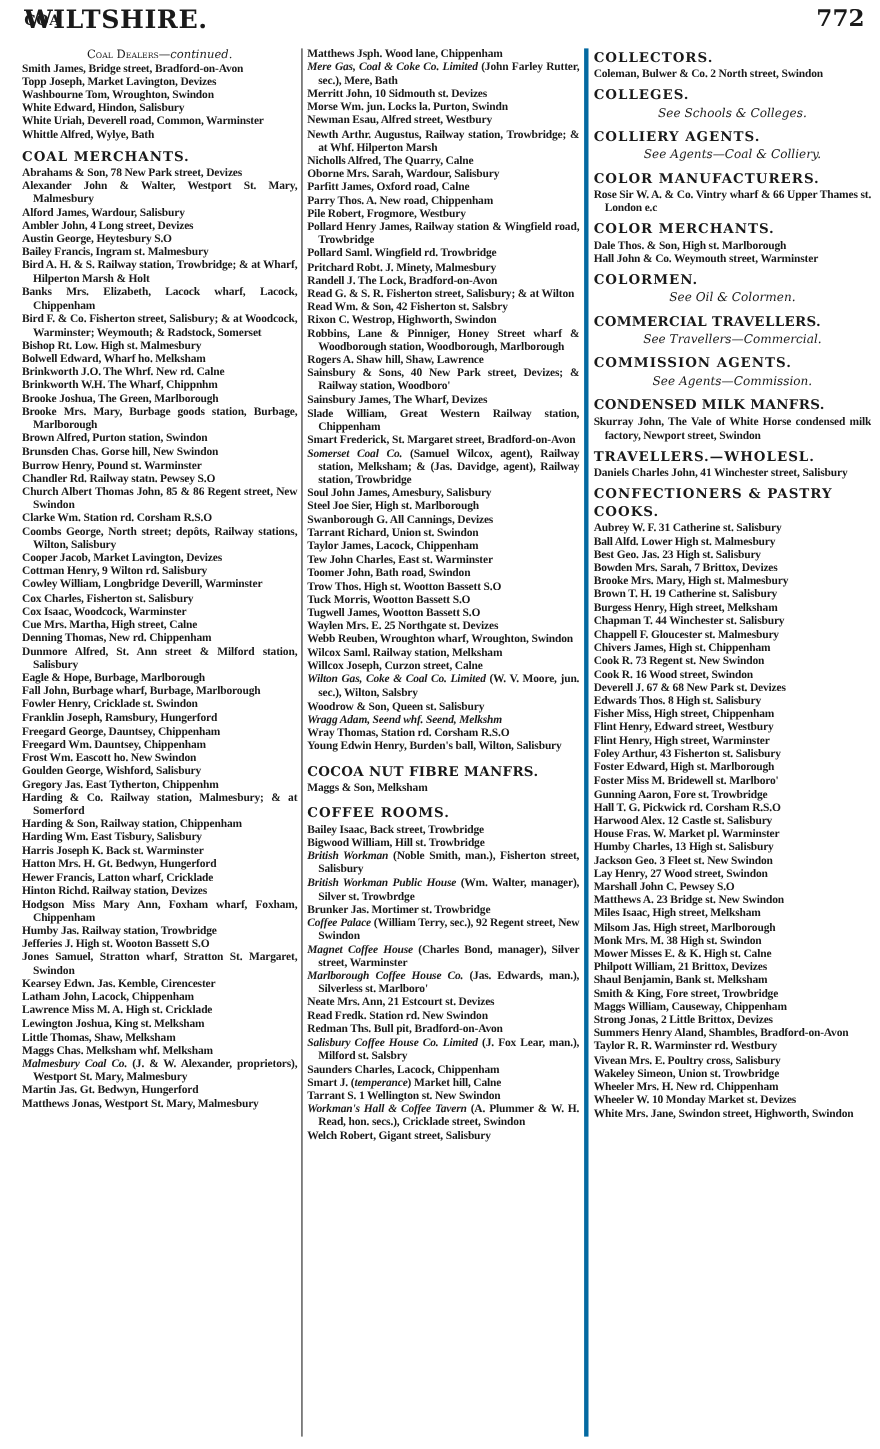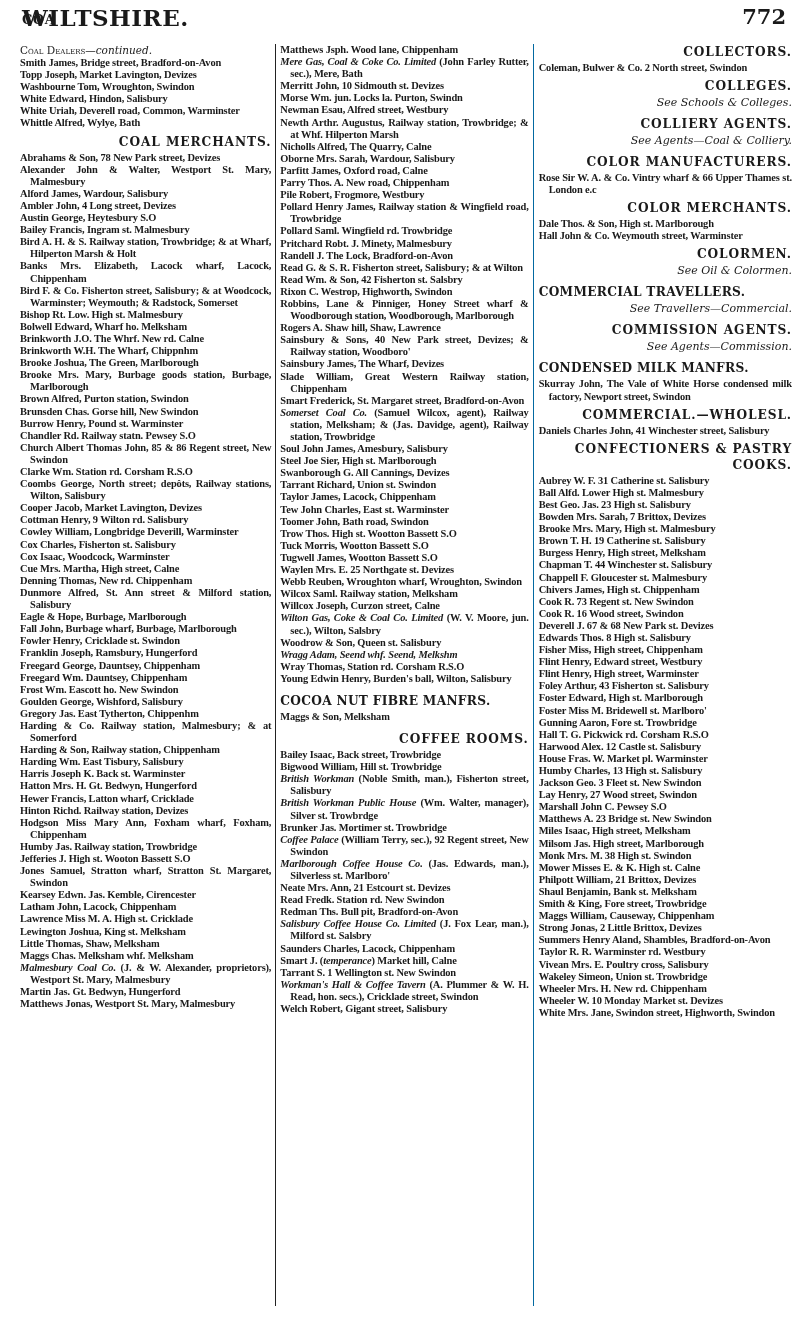--- a/index.html
+++ b/index.html
@@ -15,37 +15,37 @@
     .hdr-left { position: absolute; left: 0; top: 8px; font-size: 13px; font-weight: bold; letter-spacing: 0.5px; }
     .hdr-center { position: absolute; left: 0; right: 0; text-align: left; top: 0; font-size: 23px; font-weight: bold; letter-spacing: 0.5px; }
     .hdr-right { position: absolute; right: 0; top: 0; font-size: 21px; font-weight: bold; }
 
     .columns {
       position: absolute; top: 44px; left: 20px; width: 772px; height: 1262px;
       display: flex;
     }
     .col { position: relative; overflow: hidden; }
     .col-left { width: 252px; padding-right: 4px; border-right: 1px solid #222; }
-    .col-mid { width: 249px; padding: 0 4px; border-right: 1px solid #0369a1; }
+    .col-mid { width: 249px; padding: 0 4px; border-right: 4px solid #0369a1; }
     .col-right { width: 254px; padding-left: 5px; }
 
     .section-title {
-      text-align: right; font-weight: bold; font-size: 12.2px;
+      text-align: left; font-weight: bold; font-size: 12.2px;
       letter-spacing: 0.9px; line-height: 16px; margin: 4px 0 2px 0;
       font-family: "DejaVu Serif", serif;
     }
     .section-title.first { margin-top: 0; }
     .section-title.wide { letter-spacing: 0.3px; text-align: left; }
     .continued {
-      font-size: 10.5px; line-height: 13px;
+      text-align: center; font-size: 10.5px; line-height: 13px;
       font-variant: small-caps;
     }
     .continued i { font-variant: normal; }
     .see-ref {
-      text-align: right; font-style: italic; font-size: 11px; line-height: 14px;
+      text-align: center; font-style: italic; font-size: 11px; line-height: 14px;
       margin-bottom: 6px;
     }
     .entry {
       font-size: 10.45px; line-height: 12.1px;
       padding-left: 10px; text-indent: -10px;
       text-align: justify; text-align-last: left;
       letter-spacing: -0.15px;
       font-family: "Liberation Serif", "DejaVu Serif", serif;
       font-weight: bold;
     }
@@ -205,20 +205,21 @@
     <div id="list-coffee-a">
         <div class="entry">Bailey Isaac, Back street, Trowbridge</div>
         <div class="entry">Bigwood William, Hill st. Trowbridge</div>
       </div>
     <div class="entry"><span class="it">British Workman</span><span> (Noble Smith, man.), Fisherton street, Salisbury</span></div>
     <div class="entry"><span class="it">British Workman Public House</span><span> (Wm. Walter, manager), Silver st. Trowbrdge</span></div>
     <div id="list-coffee-b">
         <div class="entry">Brunker Jas. Mortimer st. Trowbridge</div>
       </div>
     <div class="entry"><span class="it">Coffee Palace</span><span> (William Terry, sec.), 92 Regent street, New Swindon</span></div>
+    <div class="entry"><span class="it">Magnet Coffee House</span><span> (Charles Bond, manager), Silver street, Warminster</span></div>
     <div class="entry"><span class="it">Marlborough Coffee House Co.</span><span> (Jas. Edwards, man.), Silverless st. Marlboro'</span></div>
     <div id="list-coffee-c">
         <div class="entry">Neate Mrs. Ann, 21 Estcourt st. Devizes</div>
         <div class="entry">Read Fredk. Station rd. New Swindon</div>
         <div class="entry">Redman Ths. Bull pit, Bradford-on-Avon</div>
       </div>
     <div class="entry"><span class="it">Salisbury Coffee House Co. Limited</span><span> (J. Fox Lear, man.), Milford st. Salsbry</span></div>
     <div id="list-coffee-d">
         <div class="entry">Saunders Charles, Lacock, Chippenham</div>
       </div>
@@ -253,21 +254,21 @@
     <div class="section-title">COLORMEN.</div>
     <div class="see-ref">See Oil &amp; Colormen.</div>
     <div class="section-title wide">COMMERCIAL TRAVELLERS.</div>
     <div class="see-ref">See Travellers—Commercial.</div>
     <div class="section-title">COMMISSION AGENTS.</div>
     <div class="see-ref">See Agents—Commission.</div>
     <div class="section-title wide">CONDENSED MILK MANFRS.</div>
     <div id="list-condensed">
         <div class="entry">Skurray John, The Vale of White Horse condensed milk factory, Newport street, Swindon</div>
       </div>
-    <div class="section-title">COMMERCIAL.—WHOLESL.</div>
+    <div class="section-title">TRAVELLERS.—WHOLESL.</div>
     <div id="list-confection-wh">
         <div class="entry">Daniels Charles John, 41 Winchester street, Salisbury</div>
       </div>
     <div class="section-title">CONFECTIONERS &amp; PASTRY COOKS.</div>
     <div id="list-confectioners">
         <div class="entry">Aubrey W. F. 31 Catherine st. Salisbury</div>
         <div class="entry">Ball Alfd. Lower High st. Malmesbury</div>
         <div class="entry">Best Geo. Jas. 23 High st. Salisbury</div>
         <div class="entry">Bowden Mrs. Sarah, 7 Brittox, Devizes</div>
         <div class="entry">Brooke Mrs. Mary, High st. Malmesbury</div>

